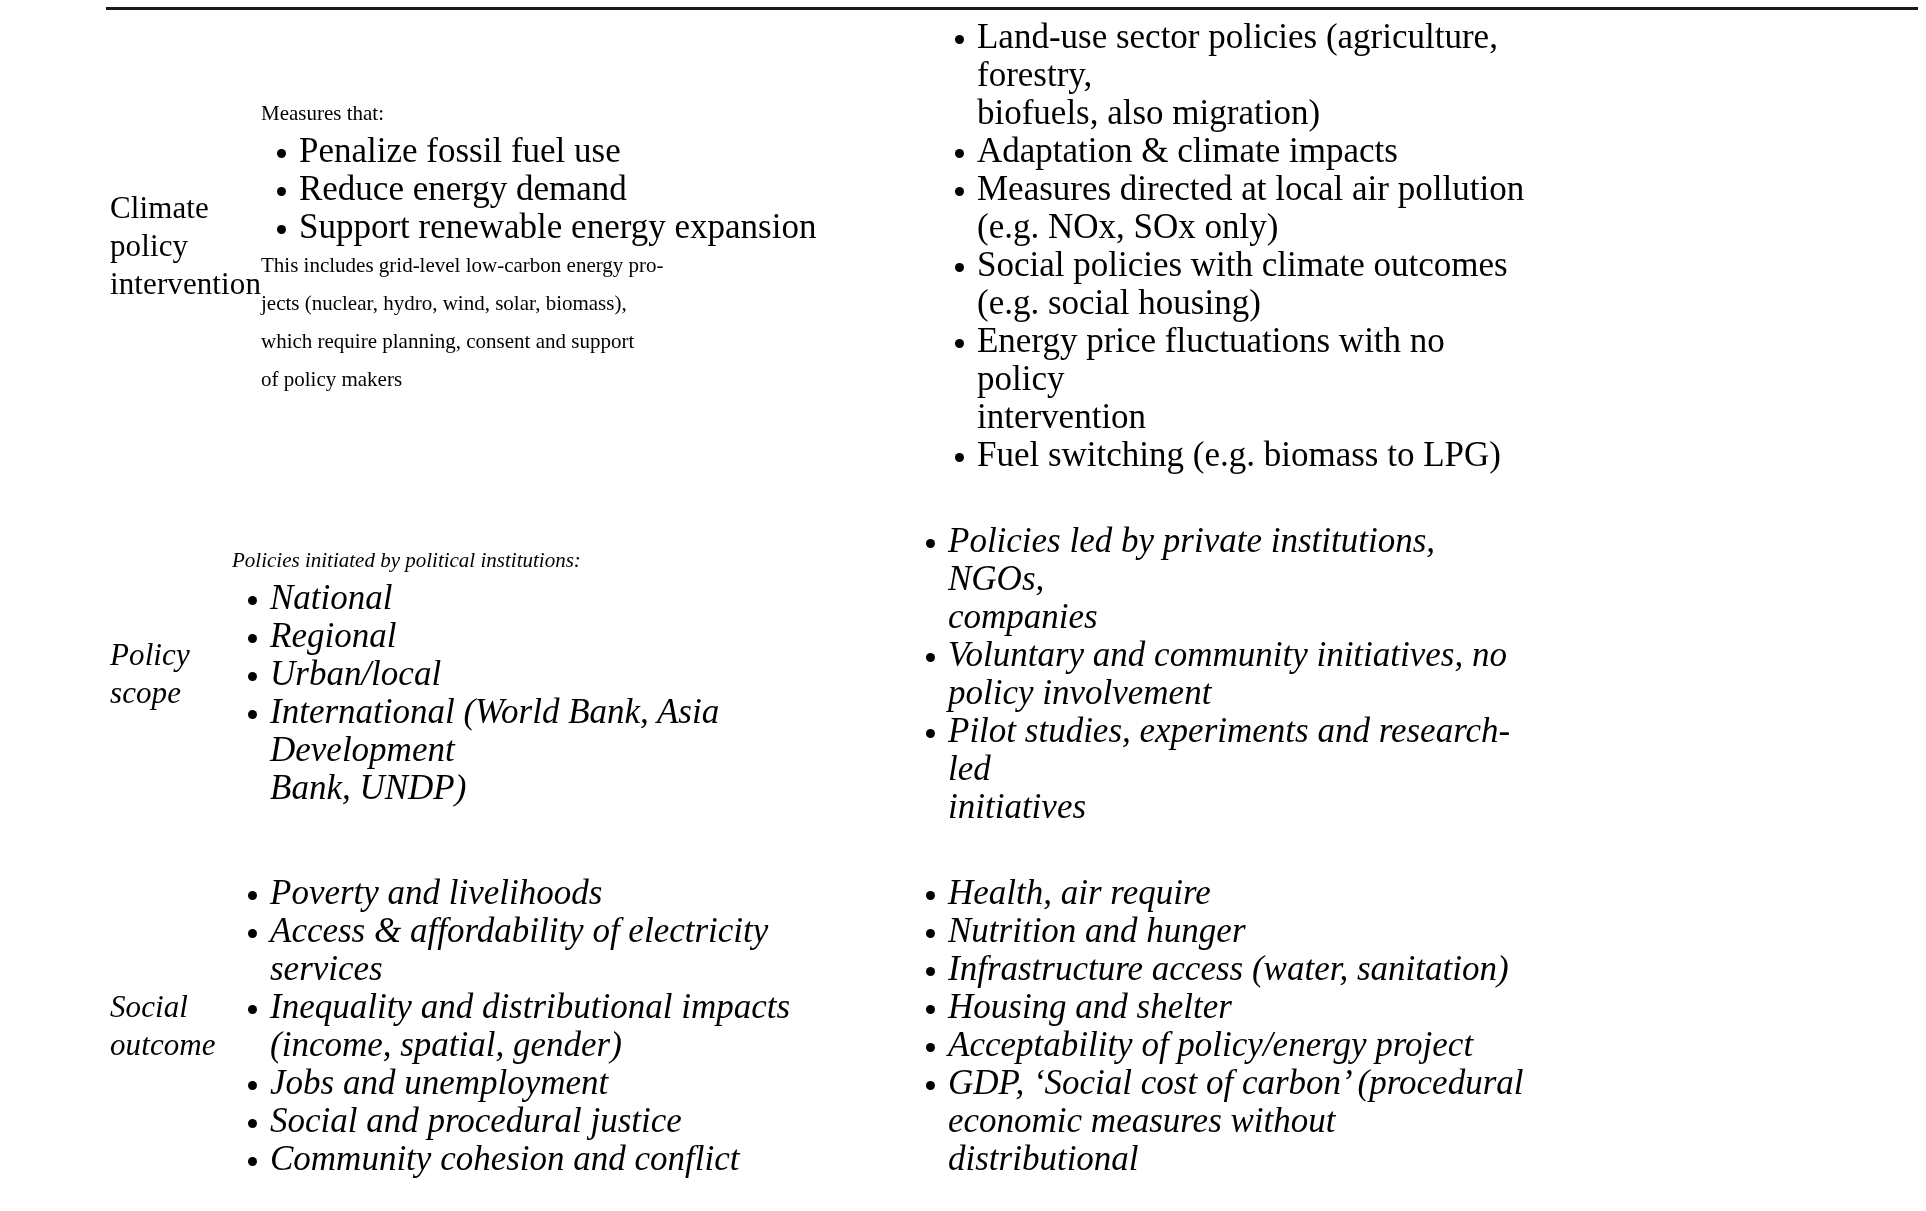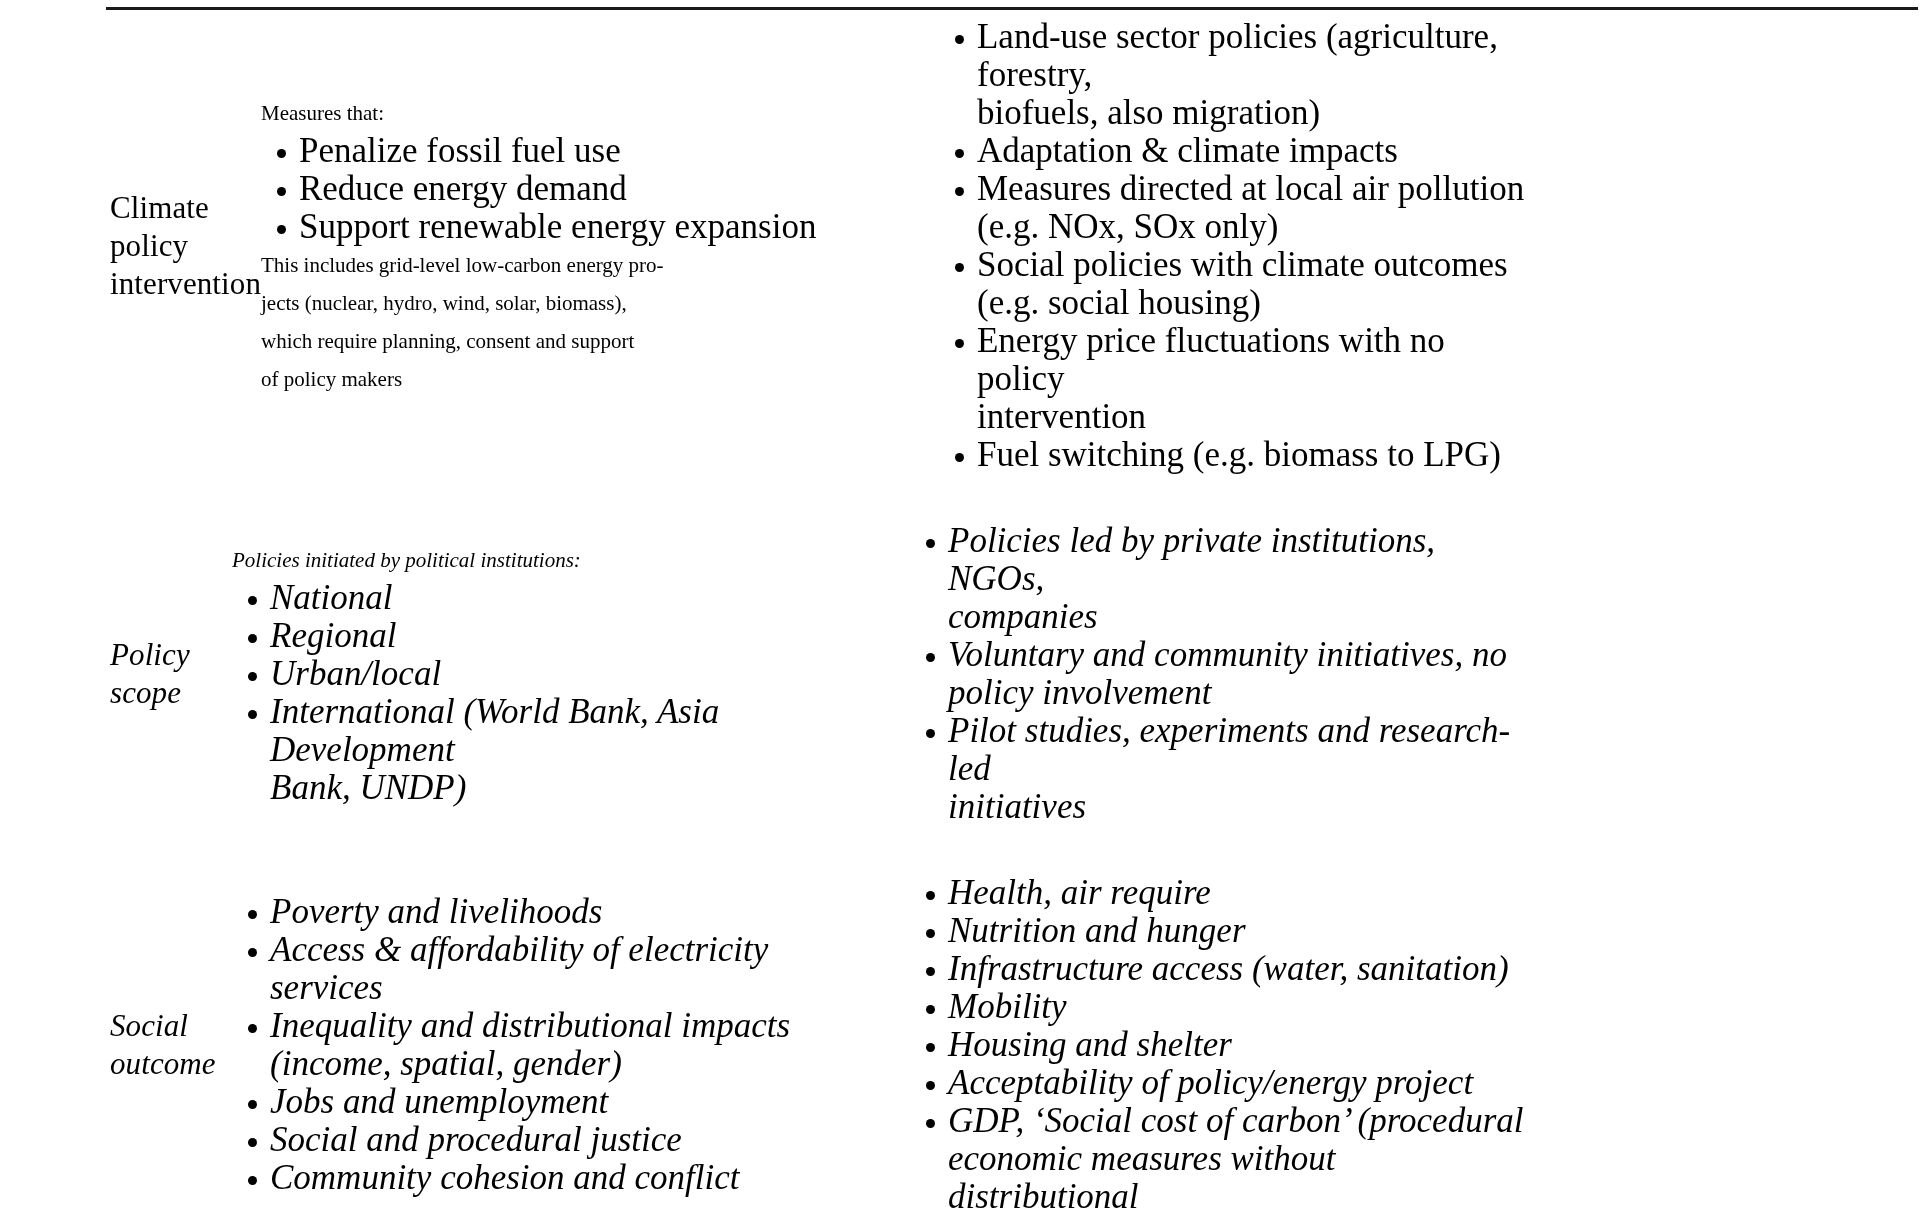--- a/index.html
+++ b/index.html
@@ -187,21 +187,20 @@
           <li>Jobs and unemployment</li>
           <li>Social and procedural justice</li>
           <li>Community cohesion and conflict</li>
         </ul>
       </div>
       <div class="col-right">
         <ul class="bul">
           <li>Health, air require</li>
           <li>Nutrition and hunger</li>
           <li>Infrastructure access (water, sanitation)</li>
-          <li>Mobility</li>
           <li>Housing and shelter</li>
           <li>Acceptability of policy/energy project</li>
           <li>GDP, ‘Social cost of carbon’ (procedural
 economic measures without distributional</li>
         </ul>
       </div>
     </div>
 
   </div>
 </div>

